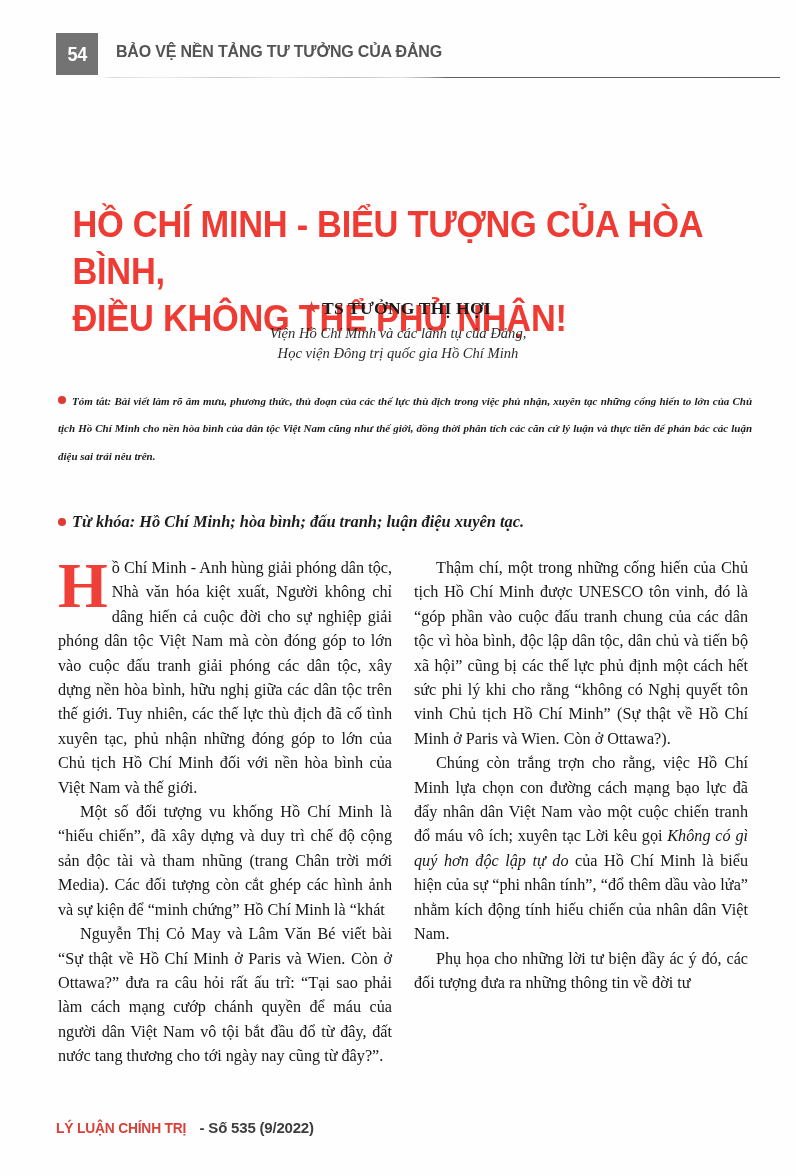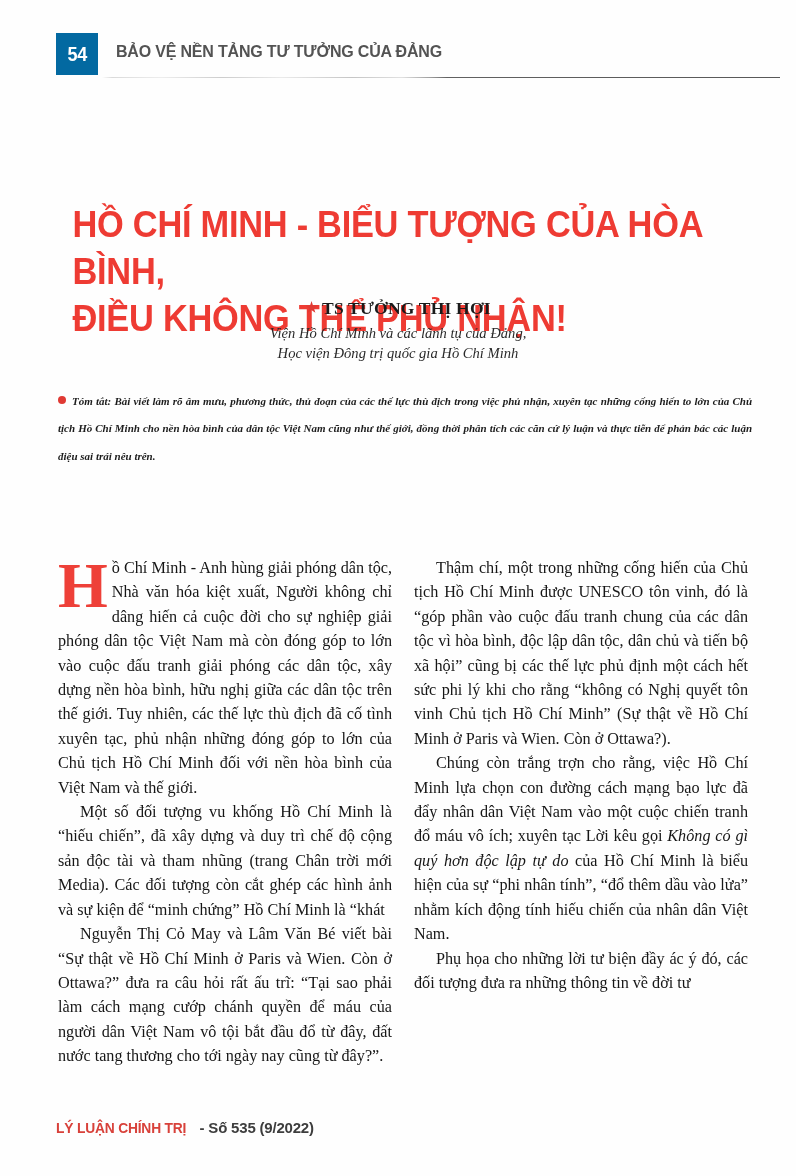--- a/index.html
+++ b/index.html
@@ -29,21 +29,21 @@
     top: 33px;
     right: 36px;
     height: 54px;
   }
   .page-num-box {
     position: absolute;
     left: 0;
     top: 0;
     width: 42px;
     height: 42px;
-    background: #0369a1;
+    background: #737373;
     display: flex;
     align-items: center;
     justify-content: center;
   }
   .page-num-box span {
     color: #ffffff;
     font-family: "Liberation Sans", sans-serif;
     font-weight: bold;
     font-size: 21px;
     letter-spacing: -0.5px;
@@ -263,20 +263,24 @@
       <div>Viện Hồ Chí Minh và các lãnh tụ của Đảng,</div>
       <div>Học viện Đông trị quốc gia Hồ Chí Minh</div>
     </div>
   </div>
 
   <div class="abstract">
     <span class="bullet"></span><span>Tóm tắt:</span>
     <span>Bài viết làm rõ âm mưu, phương thức, thủ đoạn của các thế lực thù địch trong việc phủ nhận, xuyên tạc những cống hiến to lớn của Chủ tịch Hồ Chí Minh cho nền hòa bình của dân tộc Việt Nam cũng như thế giới, đồng thời phân tích các căn cứ lý luận và thực tiễn để phản bác các luận điệu sai trái nêu trên.</span>
   </div>
 
+  <div class="keywords">
+    <span class="bullet"></span><span>Từ khóa:</span>
+    <span>Hồ Chí Minh; hòa bình; đấu tranh; luận điệu xuyên tạc.</span>
+  </div>
 
   <div class="columns">
 
     <div class="col">
       <p class="lead">
         <span class="dropcap">H</span><span>ồ Chí Minh - Anh hùng giải phóng dân tộc, Nhà văn hóa kiệt xuất, Người không chỉ dâng hiến cả cuộc đời cho sự nghiệp giải phóng dân tộc Việt Nam mà còn đóng góp to lớn vào cuộc đấu tranh giải phóng các dân tộc, xây dựng nền hòa bình, hữu nghị giữa các dân tộc trên thế giới. Tuy nhiên, các thế lực thù địch đã cố tình xuyên tạc, phủ nhận những đóng góp to lớn của Chủ tịch Hồ Chí Minh đối với nền hòa bình của Việt Nam và thế giới.</span>
       </p>
       <p>Một số đối tượng vu khống Hồ Chí Minh là “hiếu chiến”, đã xây dựng và duy trì chế độ cộng sản độc tài và tham nhũng (trang Chân trời mới Media). Các đối tượng còn cắt ghép các hình ảnh và sự kiện để “minh chứng” Hồ Chí Minh là “khát</p>
       <p>Nguyễn Thị Cỏ May và Lâm Văn Bé viết bài “Sự thật về Hồ Chí Minh ở Paris và Wien. Còn ở Ottawa?” đưa ra câu hỏi rất ấu trĩ: “Tại sao phải làm cách mạng cướp chánh quyền để máu của người dân Việt Nam vô tội bắt đầu đổ từ đây, đất nước tang thương cho tới ngày nay cũng từ đây?”.</p>
     </div>

